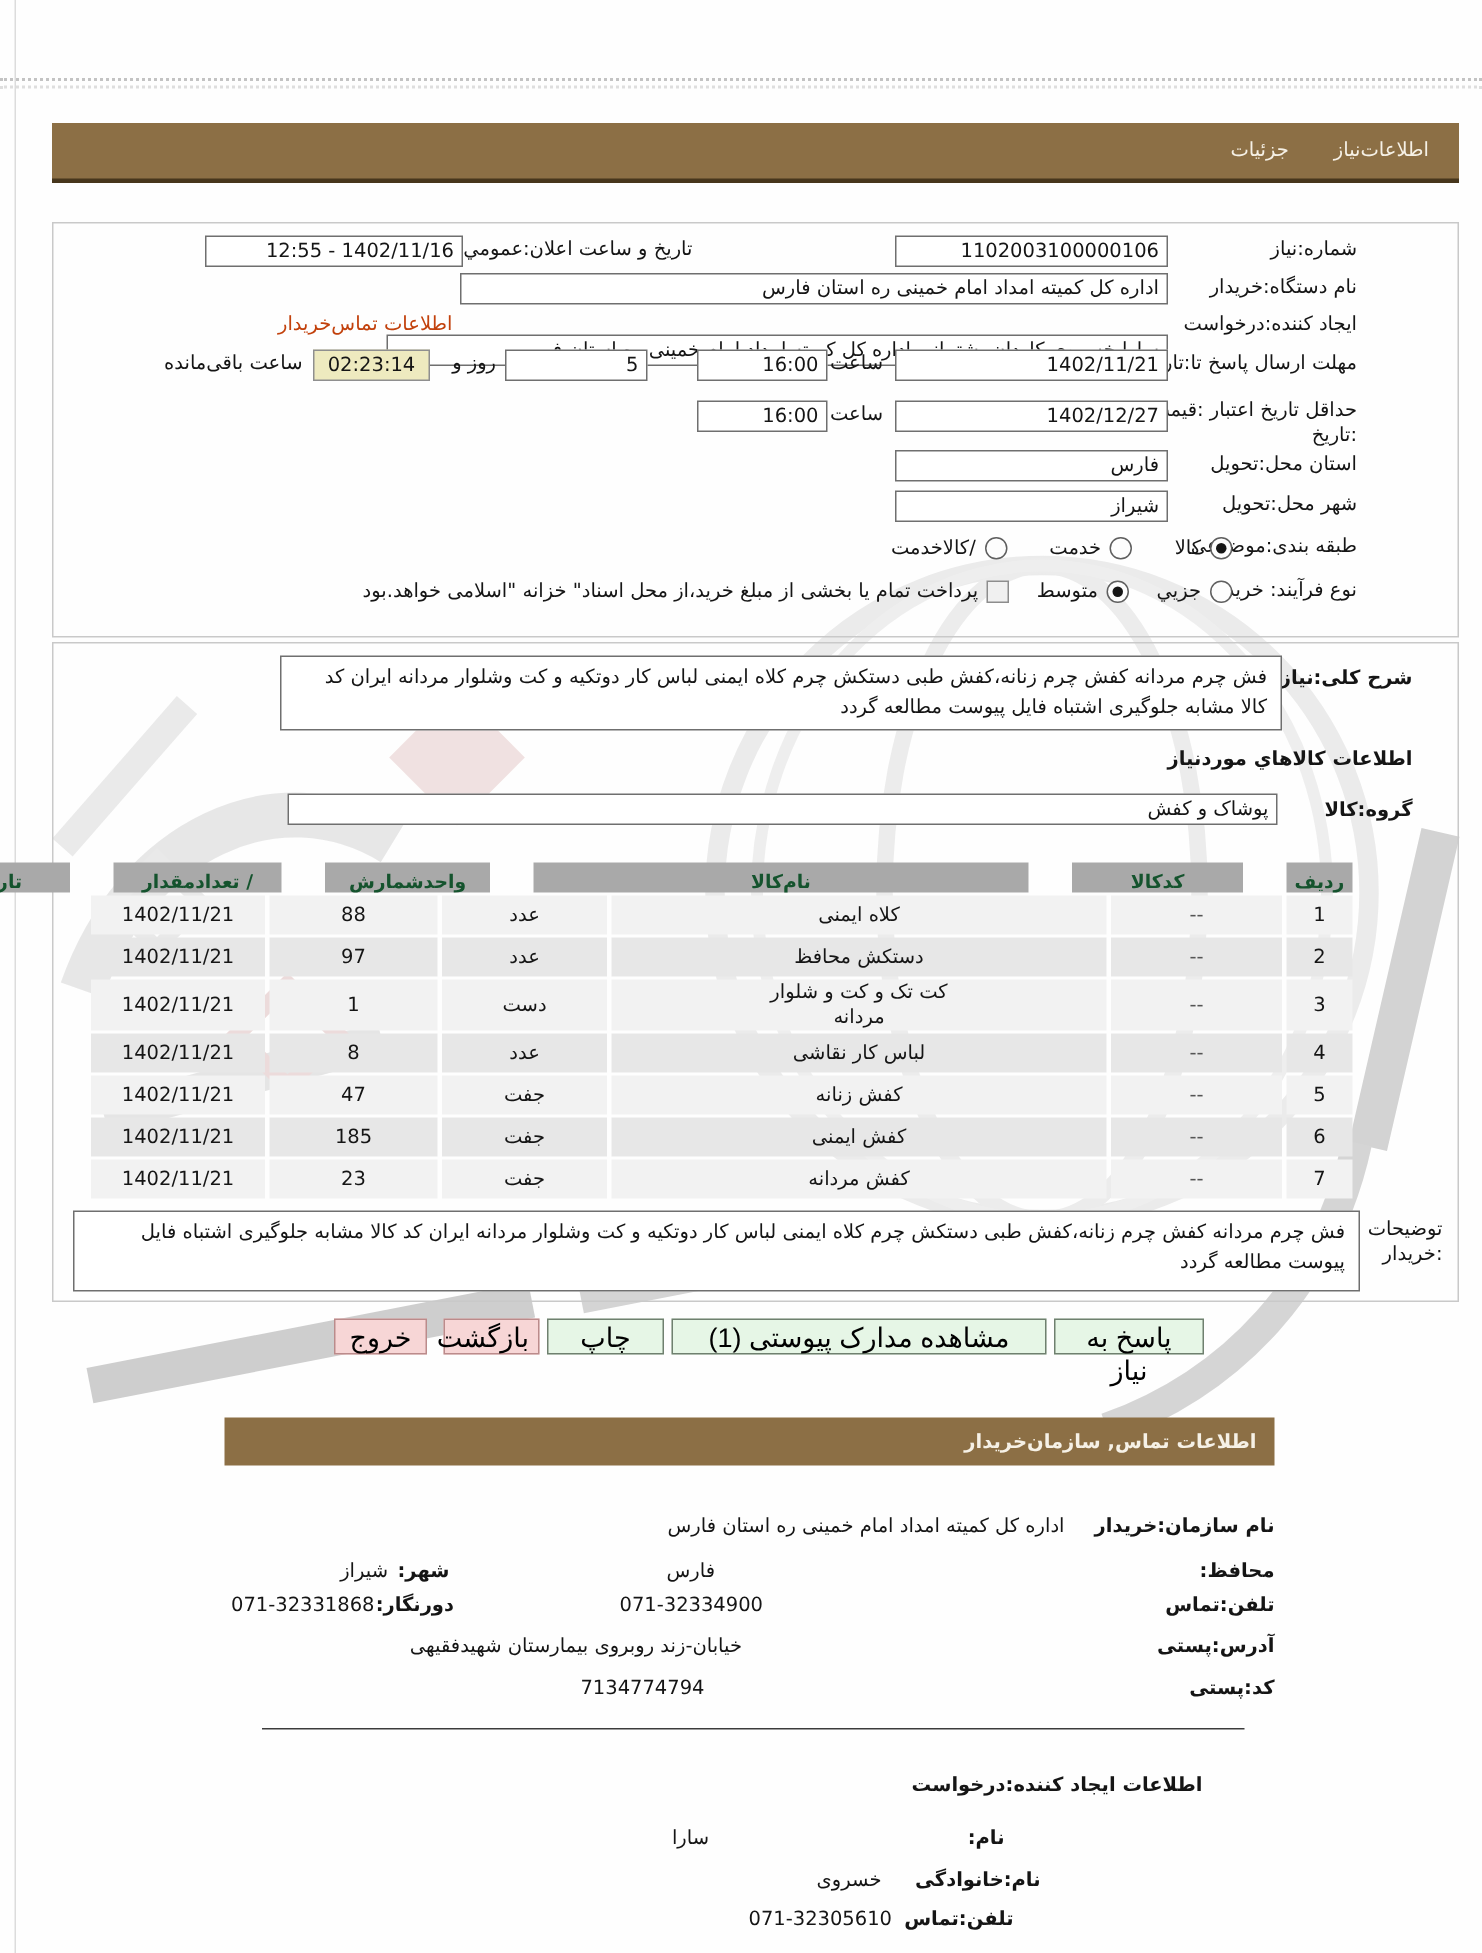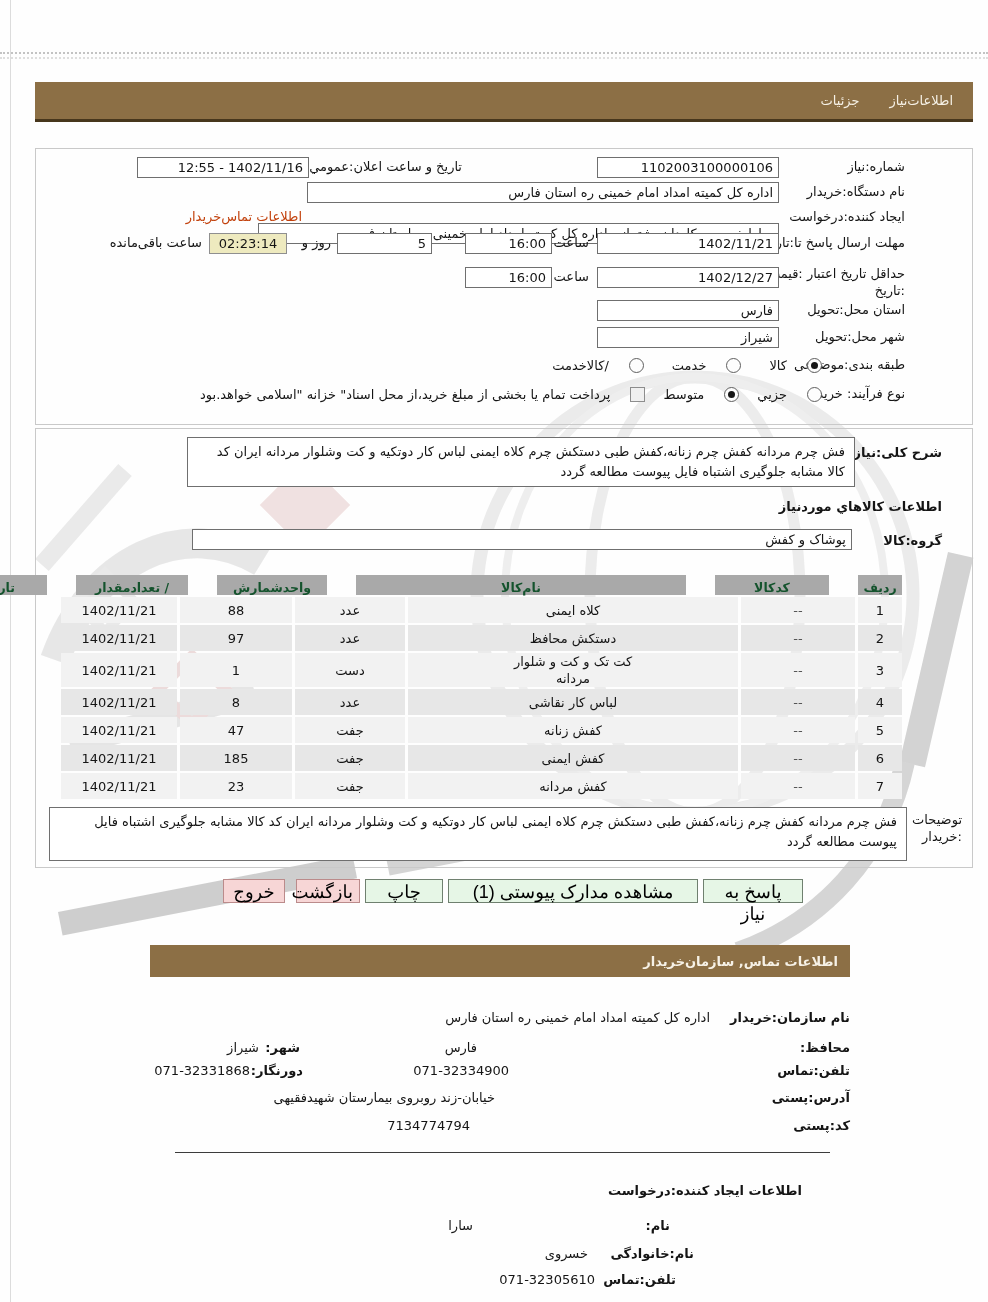--- a/index.html
+++ b/index.html
@@ -18,21 +18,21 @@
   #box2{left:35px;top:428px;width:938px;height:440px;}
   .lab{position:absolute;white-space:nowrap;height:20px;line-height:20px;z-index:3;}
   .lab.b{font-weight:bold;}
   .lab2{position:absolute;white-space:nowrap;line-height:17px;z-index:3;}
   .inp{position:absolute;background:#fff;border:1px solid #6f6f6f;box-sizing:border-box;height:21px;
        line-height:19px;padding:0 5px;white-space:nowrap;overflow:hidden;text-align:right;z-index:3;}
   .count{position:absolute;background:#eeeabf;border:1px solid #8f8f8f;box-sizing:border-box;height:21px;
          line-height:19px;text-align:center;z-index:3;direction:ltr;}
   .link{position:absolute;color:#c2410c;white-space:nowrap;height:20px;line-height:20px;cursor:pointer;z-index:3;}
   .optrow{position:absolute;display:flex;align-items:center;z-index:3;}
-  .opt{display:flex;gap:20px;}
+  .opt{display:flex;gap:6px;}
   .radio{width:13px;height:13px;border:1px solid #5f5f5f;border-radius:50%;background:#fdfdfd;
          position:relative;display:inline-block;cursor:pointer;}
   .radio.on::after{content:"";position:absolute;inset:3px;border-radius:50%;background:#161616;}
   .chk{width:13px;height:13px;border:1px solid #8d8d8d;background:#f0f0f0;display:inline-block;cursor:pointer;}
   .tarea{position:absolute;background:#fff;border:1px solid #6f6f6f;box-sizing:border-box;
          padding:4px 9px;line-height:20px;z-index:3;overflow:hidden;}
   .tbl{position:absolute;z-index:3;}
   .thead,.t-row{display:flex;gap:3px;margin-bottom:2px;}
   .th{background:#a9a9a9;color:#14532d;font-weight:bold;font-size:12.5px;text-align:center;
       height:20px;line-height:26px;margin-left:26px;}

